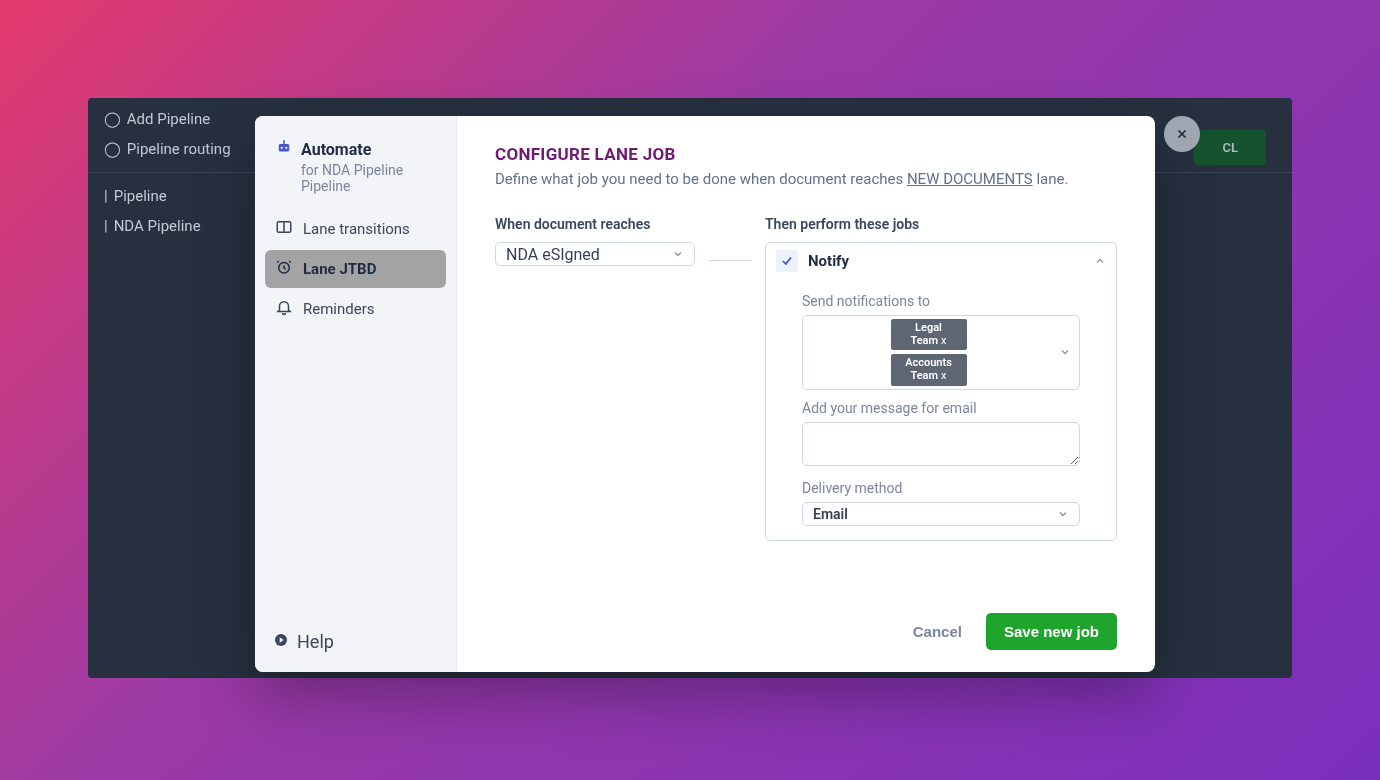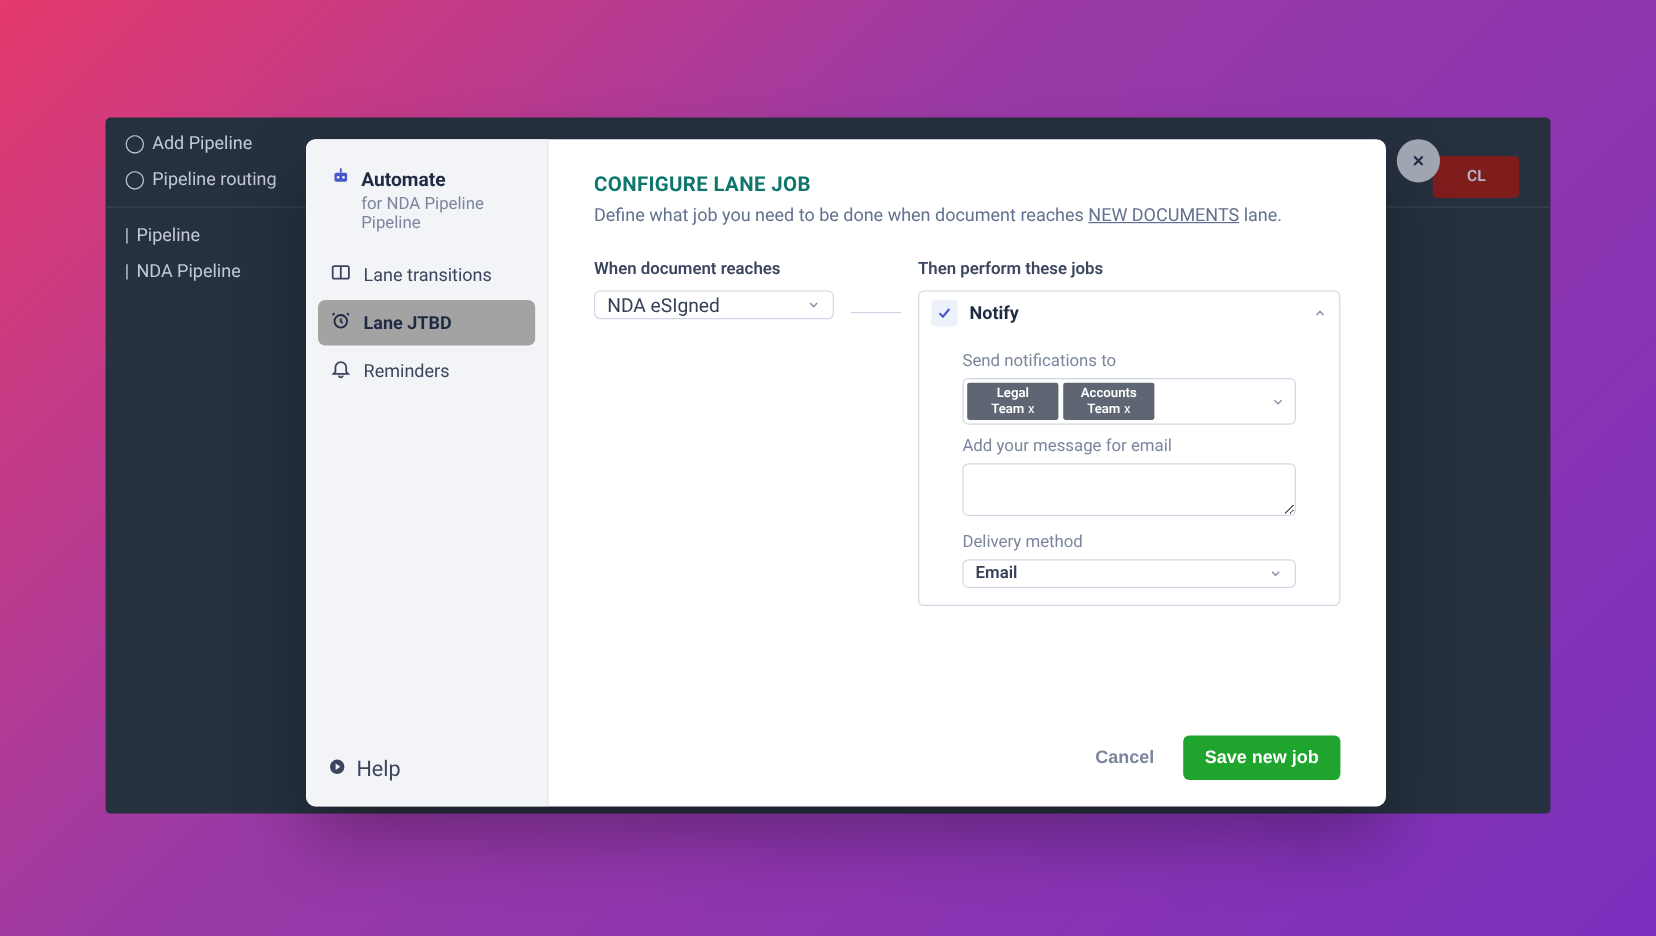--- a/index.html
+++ b/index.html
@@ -23,21 +23,21 @@
   font-size: 15px;
   padding: 6px 0;
   overflow: hidden;
 }
 .bg-link { padding: 6px 16px; display: flex; align-items: center; gap: 6px; color: #c2cad6;}
 .bg-divider { border-top: 1px solid #3a4557; margin: 8px 0; }
 .bg-tag {
   position: absolute;
   right: 26px;
   top: 32px;
-  background: #7f1d1d;
+  background: #14532d;
   color: #b0bac9;
   padding: 10px 28px;
   font-size: 13px;
   font-weight: 600;
   border-radius: 4px;
 }
 .modal {
   position: absolute;
   left: 255px;
   top: 116px;
@@ -113,21 +113,21 @@
 .main {
   flex: 1;
   padding: 28px 38px 22px;
   display: flex;
   flex-direction: column;
 }
 .main-title {
   font-size: 17px;
   font-weight: 700;
   letter-spacing: .3px;
-  color: #0f766e;
+  color: #701a75;
 }
 .main-subtitle {
   font-size: 15px;
   color: #62718e;
   margin-top: 6px;
 }
 .main-subtitle .lane-link {
   text-decoration: underline;
   color: #62718e;
 }
@@ -207,20 +207,21 @@
 .chip-input {
   border: 1px solid #cfd6e4;
   border-radius: 5px;
   min-height: 36px;
   display: flex;
   align-items: center;
   flex-wrap: wrap;
   gap: 4px;
   padding: 3px 28px 3px 3px;
   position: relative;
+  flex-direction: column;
 }
 .chip {
   background: #5e6673;
   color: #fff;
   font-size: 11px;
   font-weight: 600;
   border-radius: 2px;
   padding: 3px 6px;
   line-height: 1.15;
   text-align: center;

